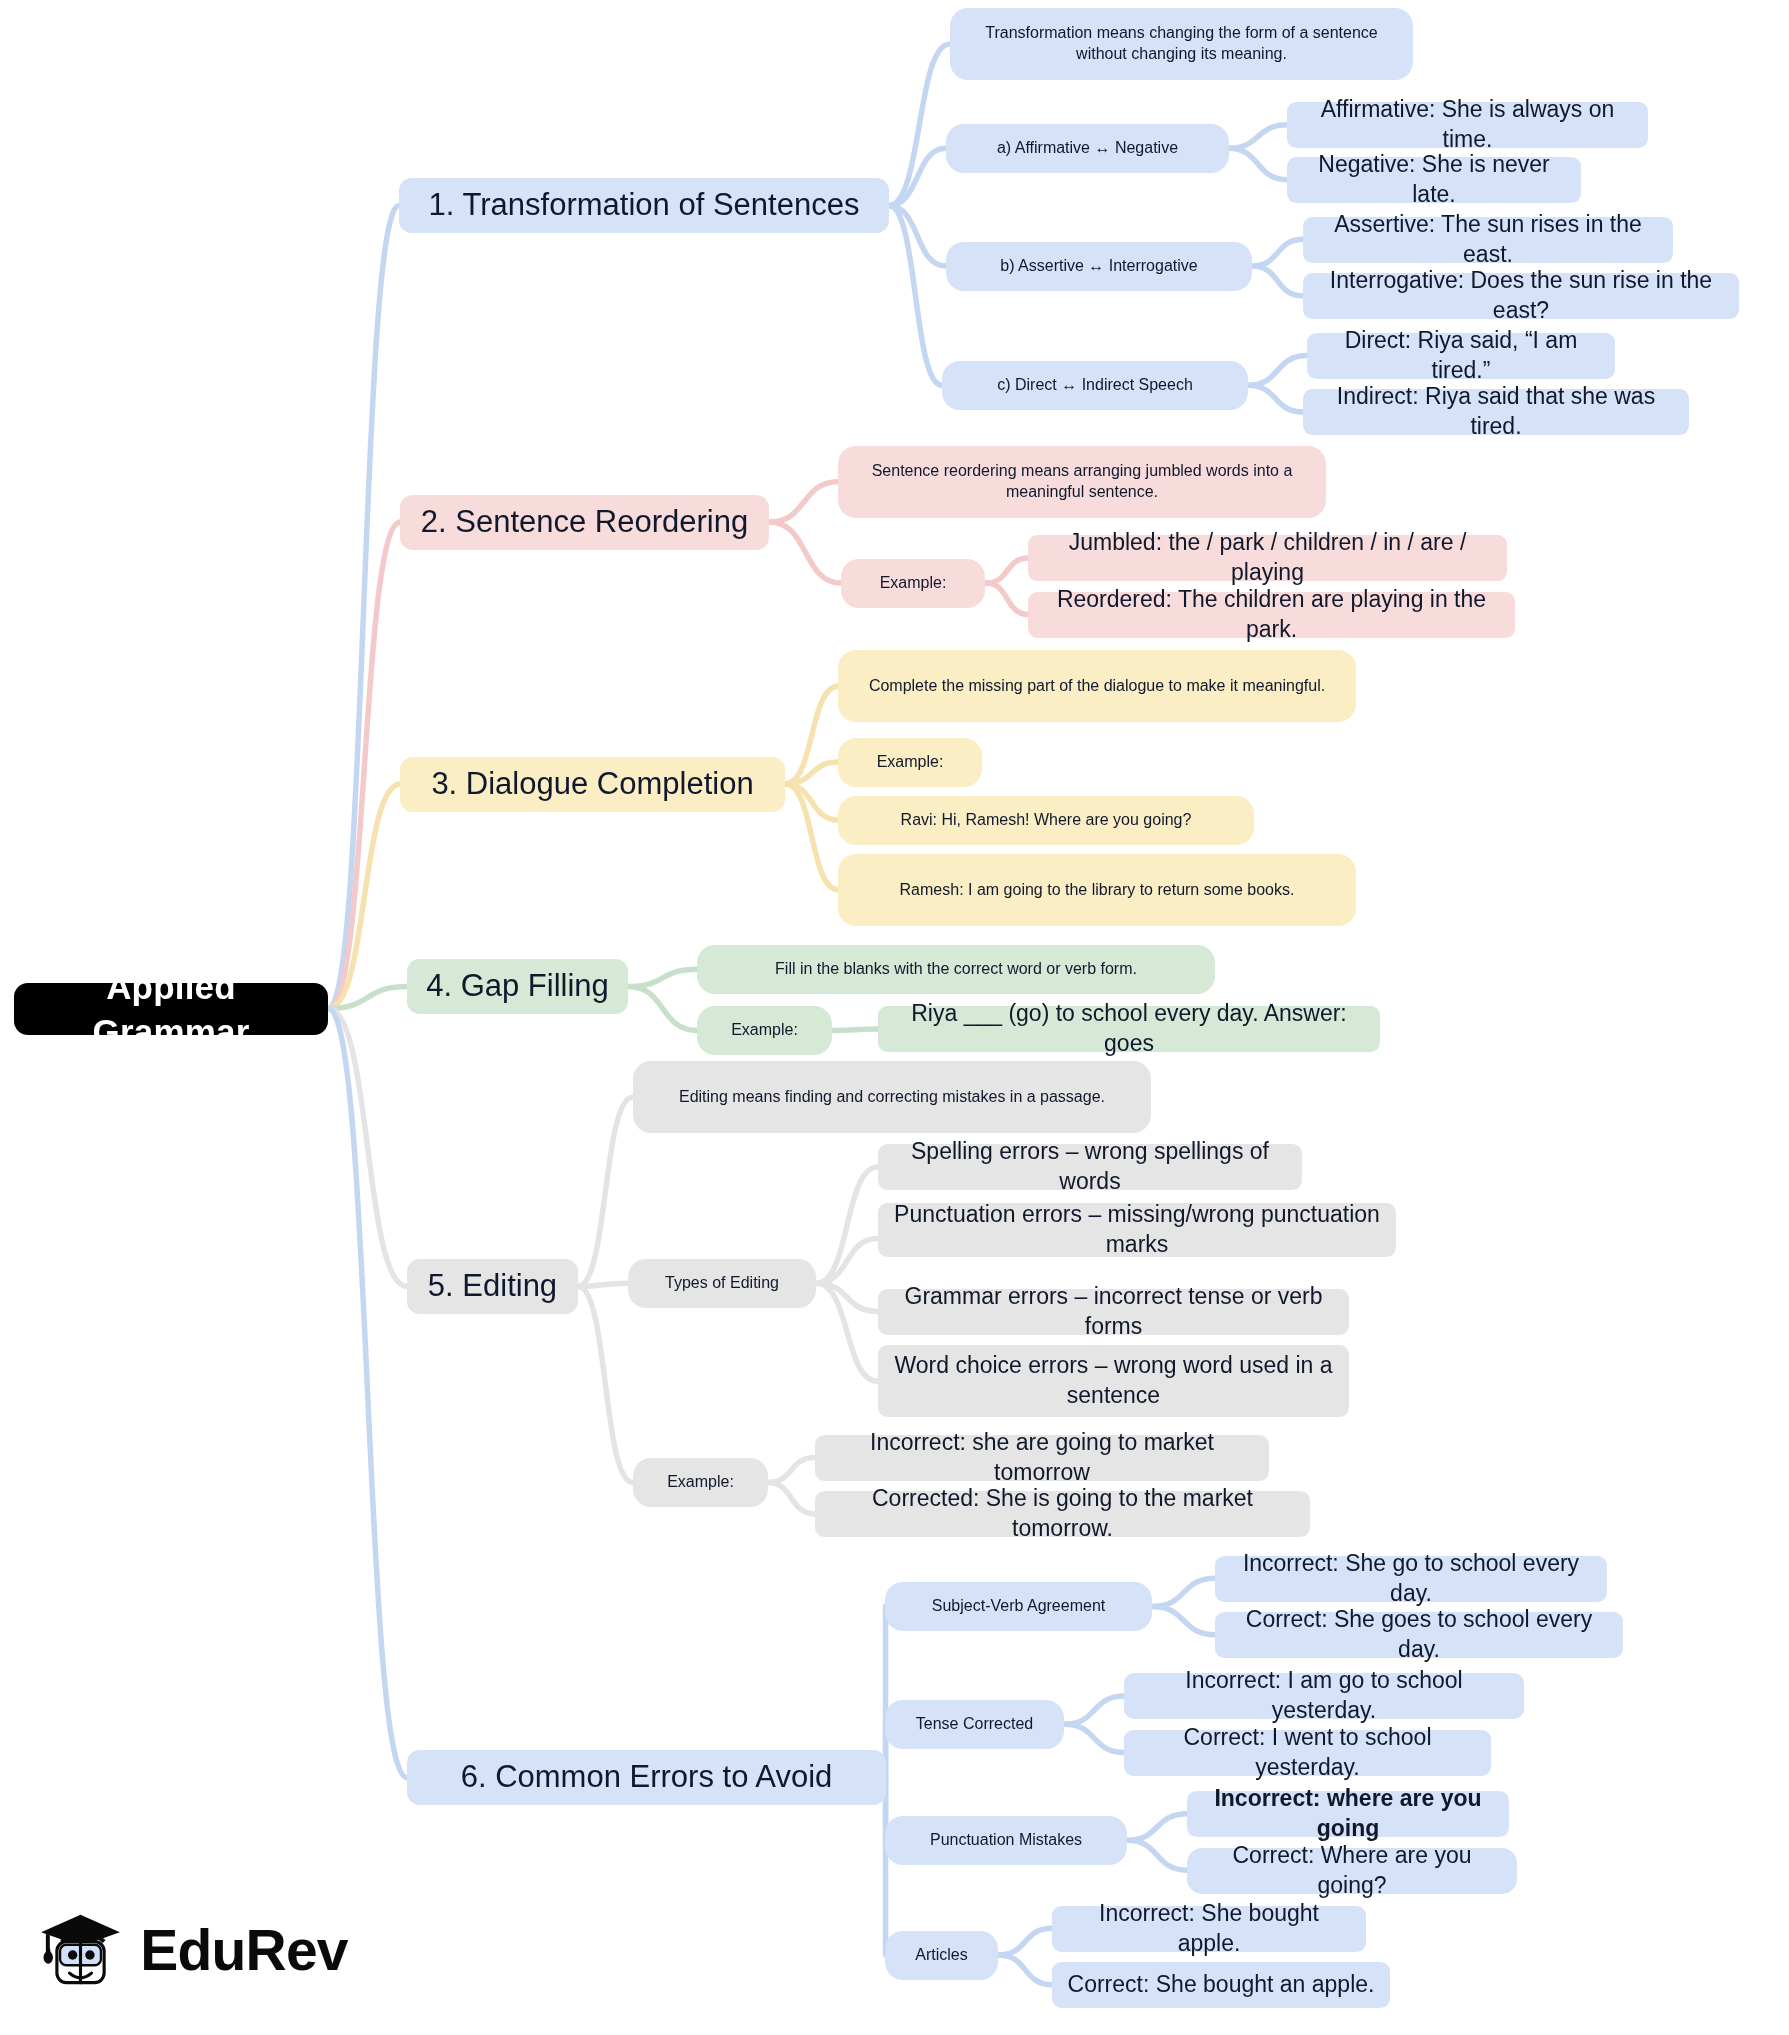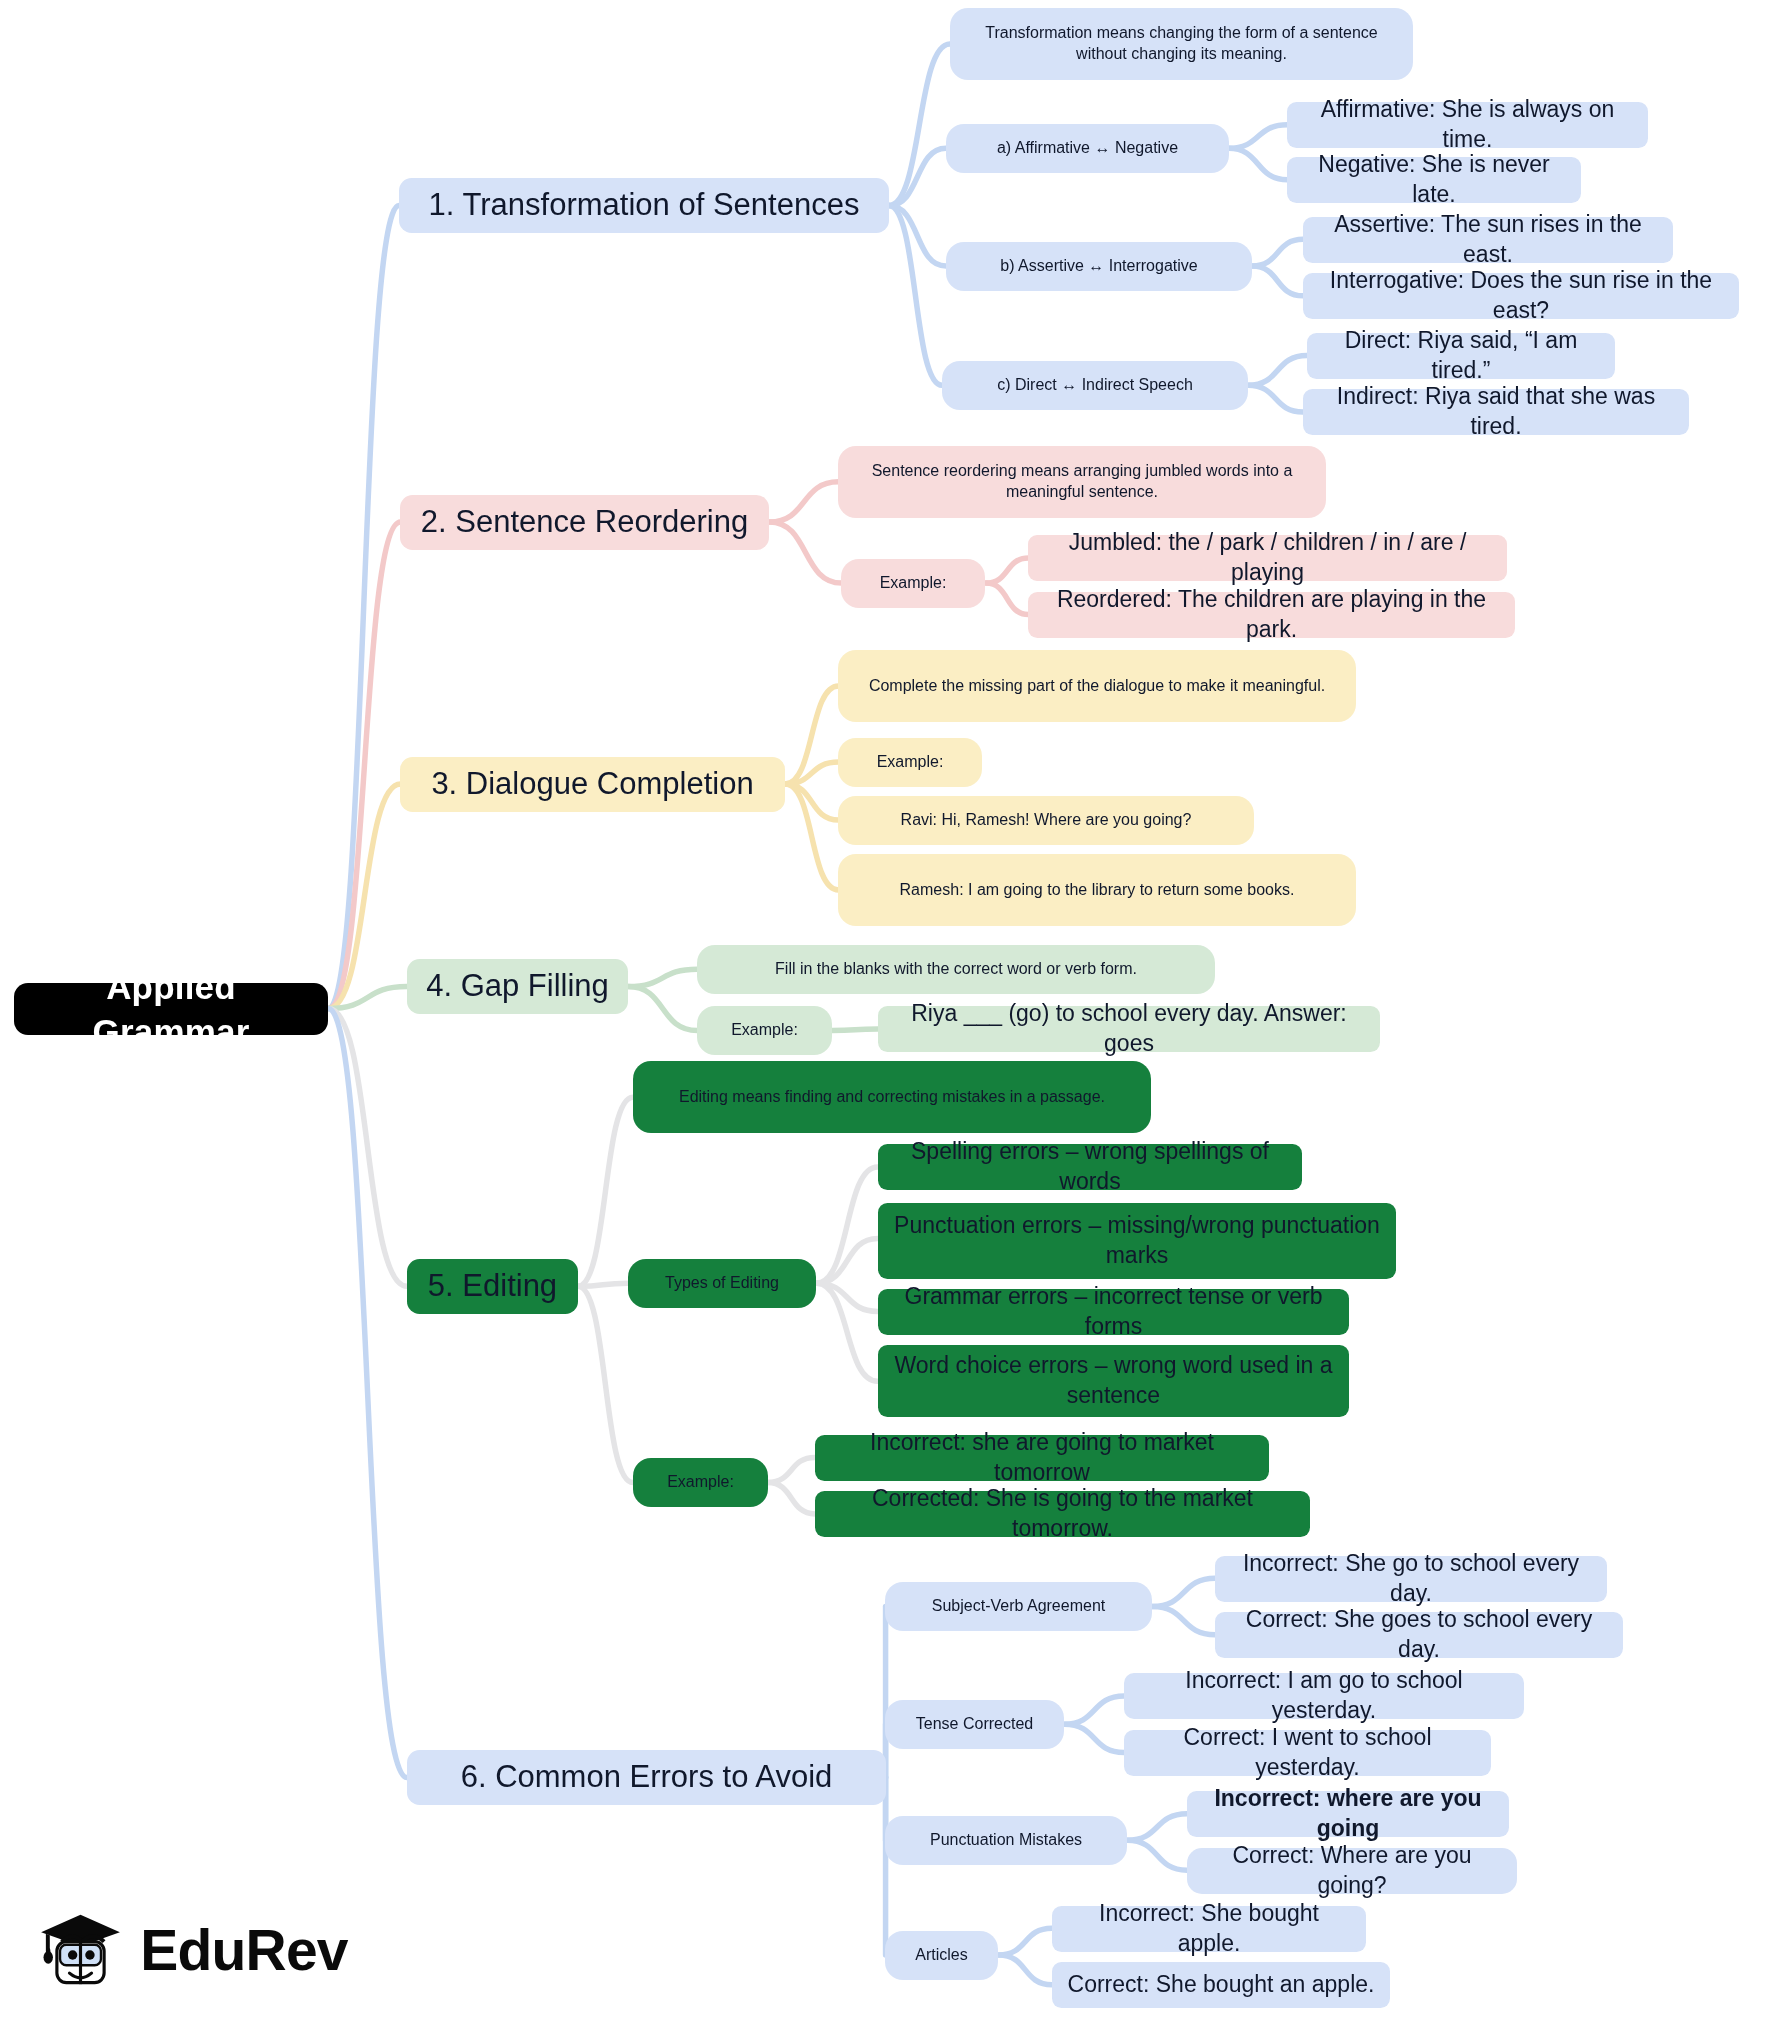--- a/index.html
+++ b/index.html
@@ -10,21 +10,21 @@
         text-align:center;border-radius:11px;line-height:1.30;color:#10182c;padding:7.8px 12.6px;}
   .root{background:#000000;color:#ffffff;font-weight:bold;font-size:35px;border-radius:14px;
         letter-spacing:0.2px;padding:11px 20.4px;}
   .lvl1{font-size:31px;border-radius:12.6px;}
   .lvl2{font-size:16px;border-radius:18px;}
   .lvl3{font-size:23px;border-radius:9.4px;}
   .c-blue{background:#d6e2f8;}
   .c-pink{background:#f8dcdc;}
   .c-yellow{background:#fbeec4;}
   .c-green{background:#d5e9d6;}
-  .c-gray{background:#15803d;}
+  .c-gray{background:#e5e5e5;}
   #logo{position:absolute;left:38px;top:1907px;display:flex;align-items:center;gap:17.3px;}
   #logo .mark{width:85px;height:85px;position:relative;}
   #logo .word{font-size:57px;font-weight:bold;color:#0a0a0a;letter-spacing:-0.8px;}
 </style>
 </head>
 <body>
 
 <div id="stage">
   <svg class="links" id="links" viewBox="0 0 2280 2593">
       <path d="M418,1285 C467.5,1285 458.5,262 508,262" fill="none" stroke="#c3d6f2" stroke-width="7" stroke-linecap="round"></path>
@@ -100,21 +100,21 @@
       <div class="node lvl2 c-yellow" style="left: 838px; top: 796px; width: 416px; height: 49px;">Ravi: Hi, Ramesh! Where are you going?</div>
       <div class="node lvl2 c-yellow" style="left: 838px; top: 854px; width: 518px; height: 72px;">Ramesh: I am going to the library to return some books.</div>
       <div class="node lvl1 c-green" style="left: 407px; top: 959px; width: 221px; height: 55px;">4. Gap Filling</div>
       <div class="node lvl2 c-green" style="left: 697px; top: 945px; width: 518px; height: 49px;">Fill in the blanks with the correct word or verb form.</div>
       <div class="node lvl2 c-green" style="left: 697px; top: 1006px; width: 135px; height: 49px;">Example:</div>
       <div class="node lvl3 c-green" style="left: 878px; top: 1006px; width: 502px; height: 46px;">Riya ___ (go) to school every day. Answer: goes</div>
       <div class="node lvl1 c-gray" style="left: 407px; top: 1259px; width: 171px; height: 55px;">5. Editing</div>
       <div class="node lvl2 c-gray" style="left: 633px; top: 1061px; width: 518px; height: 72px;">Editing means finding and correcting mistakes in a passage.</div>
       <div class="node lvl2 c-gray" style="left: 628px; top: 1259px; width: 188px; height: 49px;">Types of Editing</div>
       <div class="node lvl3 c-gray" style="left: 878px; top: 1144px; width: 424px; height: 46px;">Spelling errors – wrong spellings of words</div>
-      <div class="node lvl3 c-gray" style="left: 878px; top: 1203px; width: 518px; height: 76px;">Punctuation errors – missing/wrong punctuation marks</div>
+      <div class="node lvl3 c-gray" style="left: 878px; top: 1203px; width: 518px; height: 54px;">Punctuation errors – missing/wrong punctuation marks</div>
       <div class="node lvl3 c-gray" style="left: 878px; top: 1289px; width: 471px; height: 46px;">Grammar errors – incorrect tense or verb forms</div>
       <div class="node lvl3 c-gray" style="left: 878px; top: 1345px; width: 471px; height: 72px;">Word choice errors – wrong word used in a sentence</div>
       <div class="node lvl2 c-gray" style="left: 633px; top: 1458px; width: 135px; height: 49px;">Example:</div>
       <div class="node lvl3 c-gray" style="left: 815px; top: 1435px; width: 454px; height: 46px;">Incorrect: she are going to market tomorrow</div>
       <div class="node lvl3 c-gray" style="left: 815px; top: 1491px; width: 495px; height: 46px;">Corrected: She is going to the market tomorrow.</div>
       <div class="node lvl1 c-blue" style="left: 407px; top: 1750px; width: 479px; height: 55px;">6. Common Errors to Avoid</div>
       <div class="node lvl2 c-blue" style="left: 885px; top: 1582px; width: 267px; height: 49px;">Subject-Verb Agreement</div>
       <div class="node lvl3 c-blue" style="left: 1215px; top: 1556px; width: 392px; height: 46px;">Incorrect: She go to school every day.</div>
       <div class="node lvl3 c-blue" style="left: 1215px; top: 1612px; width: 408px; height: 46px;">Correct: She goes to school every day.</div>
       <div class="node lvl2 c-blue" style="left: 885px; top: 1700px; width: 179px; height: 49px;">Tense Corrected</div>

